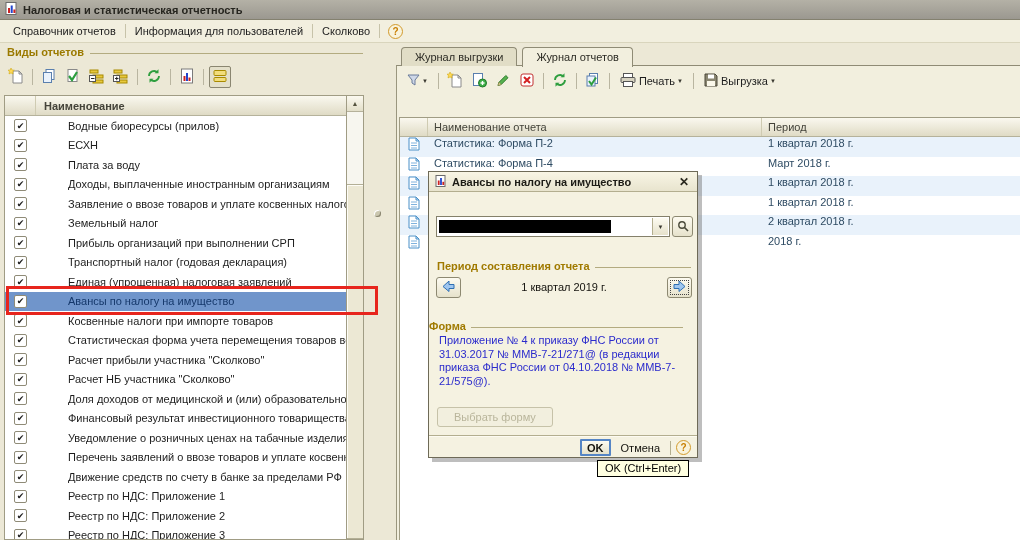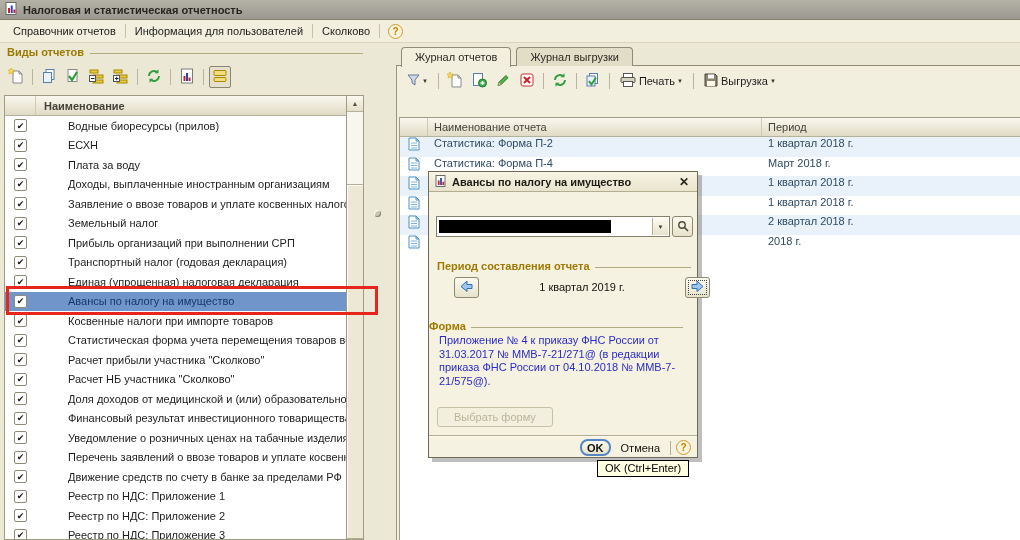--- a/index.html
+++ b/index.html
@@ -98,33 +98,33 @@
   .org-row { position:absolute; left:7px; top:44px; display:flex; align-items:center; }
   .org-input { width:234px; height:21px; background:#fff; border:1px solid #84806a;
     display:flex; align-items:center; position:relative; }
   .redact { width:172px; height:13px; background:#000; margin-left:2px; }
   .combo-btn { position:absolute; right:1px; top:1px; bottom:1px; width:16px;
     background:linear-gradient(#FDFBF1,#E6E2CB); border-left:1px solid #b3ae8f;
     display:flex; align-items:center; justify-content:center; font-size:6px; color:#3a3930; }
   .mag-btn { width:21px; height:21px; margin-left:2px; border:1px solid #8d8971; border-radius:3px;
     background:linear-gradient(#FDFBF1,#E6E2CB); display:flex; align-items:center; justify-content:center; }
 
-  .chooser { position:absolute; left:7px; top:104px; width:256px; height:22px; display:flex; align-items:center;margin-left:18px; }
+  .chooser { position:absolute; left:7px; top:104px; width:256px; height:22px; display:flex; align-items:center; }
   .nav-btn { width:25px; height:21px; border:1px solid #8d8971; border-radius:3px;
     background:linear-gradient(#FDFBF1,#E6E2CB); display:flex; align-items:center; justify-content:center; }
   .nav-btn.focused { outline:1px dotted #444; outline-offset:-4px; }
   .period-text { flex:1; text-align:center; color:#14130e; }
 
   .form-text { position:absolute; left:10px; top:162px; width:252px; color:#2B2BCC; line-height:13.5px; }
   .choose-form { position:absolute; left:8px; top:235px; padding:3px 16px; border:1px solid #C6C2A8;
     border-radius:3px; background:#F2EFDE; color:#B9B59B; }
   .dsep { position:absolute; left:0; right:0; top:263px; border-top:1px solid #b3ae8f; box-shadow:0 1px 0 #fdfbf1; }
   .dbuttons { position:absolute; left:0; right:0; top:265px; height:21px; display:flex;
     align-items:center; justify-content:flex-end; gap:5px; padding-right:6px; }
-  .ok-btn { min-width:30px; height:17px; border:2px solid #5585C5; border-radius:8px;
+  .ok-btn { min-width:30px; height:17px; border:2px solid #5585C5; border-radius:1px;
     background:linear-gradient(#FDFBF1,#E6E2CB); display:flex; align-items:center; justify-content:center;
     font-weight:bold; color:#14130e; padding:0 5px; }
   .cancel-btn { padding:2px 5px; color:#14130e; }
   .dbsep { width:1px; height:14px; background:#b3ae8f; }
 
   .tooltip { position:absolute; left:597px; top:460px; z-index:60; background:#FFFFE1;
     border:1px solid #000; padding:1px 7px 2px; color:#000; white-space:nowrap; }
 </style>
 </head>
 <body>
@@ -255,21 +255,21 @@
   <div class="lrow">
       <span class="cb">✔</span>
       <span class="lbl">Прибыль организаций при выполнении СРП</span>
     </div>
   <div class="lrow">
       <span class="cb">✔</span>
       <span class="lbl">Транспортный налог (годовая декларация)</span>
     </div>
   <div class="lrow">
       <span class="cb">✔</span>
-      <span class="lbl">Единая (упрощенная) налоговая декларация</span>
+      <span class="lbl">Единая (упрощенная) налоговая заявлений</span>
     </div>
   <div class="lrow sel">
       <span class="cb">✔</span>
       <span class="lbl">Авансы по налогу на имущество</span>
     </div>
   <div class="lrow">
       <span class="cb">✔</span>
       <span class="lbl">Косвенные налоги при импорте товаров</span>
     </div>
   <div class="lrow">
@@ -320,22 +320,22 @@
     <div class="sc-up">▲</div>
     <div class="sc-thumb"></div>
   </div>
 </div>
 
 <div class="red-rect"></div>
 <div class="grip"></div>
 
 <div class="rpanel">
   <div class="tabs">
+    <span class="tab">Журнал выгрузки</span>
     <span class="tab active">Журнал отчетов</span>
-    <span class="tab">Журнал выгрузки</span>
   </div>
   <div class="tabpanel">
     <div class="rtoolbar">
       <span class="tbtn wide">
           <span><svg width="13" height="12">
               <path d="M1 1h11L8 6v5L5 9V6z" fill="#CFD8E8" stroke="#6A7B9A"></path>
             </svg></span>
           <span class="caret">▼</span>
         </span>
       <span class="tsep"></span>

